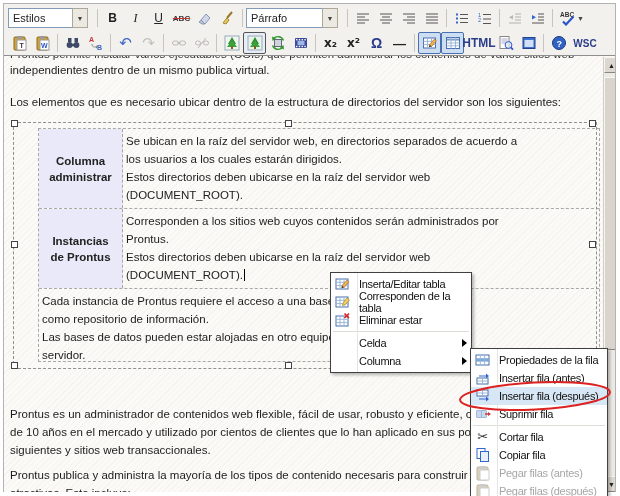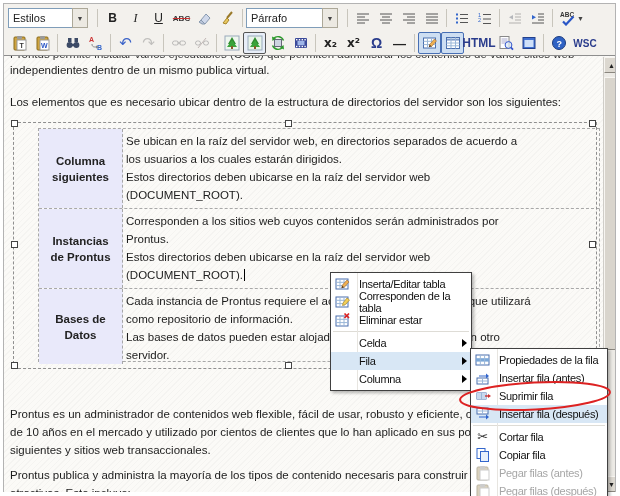--- a/index.html
+++ b/index.html
@@ -339,21 +339,21 @@
 
   <div class="content">
     <div class="tline" style="left:6px;top:-11px;color:#333">Prontus permite instalar varios ejecutables (CGIs) que permiten administrar los contenidos de varios sitios web</div>
     <div class="tline" style="left:6px;top:5px">independientes dentro de un mismo publica virtual.</div>
     <div class="tline" style="left:6px;top:37px">Los elementos que es necesario ubicar dentro de la estructura de directorios del servidor son los siguientes:</div>
 
     <div class="dtable">
       <div class="drow b r1">
         <div class="hcell">
           <div>Columna</div>
-          <div>siguientes</div>
+          <div>administrar</div>
         </div>
         <div class="bcell">
           <div class="bline">Se ubican en la raíz del servidor web, en directorios separados de acuerdo a</div>
           <div class="bline">los usuarios a los cuales estarán dirigidos.</div>
           <div class="bline">Estos directorios deben ubicarse en la raíz del servidor web</div>
           <div class="bline">(DOCUMENT_ROOT).</div>
         </div>
       </div>
       <div class="drow b r2">
         <div class="hcell">
@@ -361,24 +361,20 @@
           <div>de Prontus</div>
         </div>
         <div class="bcell">
           <div class="bline">Corresponden a los sitios web cuyos contenidos serán administrados por</div>
           <div class="bline">Prontus.</div>
           <div class="bline">Estos directorios deben ubicarse en la raíz del servidor web</div>
           <div class="bline"><span>(DOCUMENT_ROOT).</span><span class="caret"></span></div>
         </div>
       </div>
       <div class="drow r3">
-        <div class="hcell">
-          <div>Bases de</div>
-          <div>Datos</div>
-        </div>
         <div class="bcell">
           <div class="bline">Cada instancia de Prontus requiere el acceso a una base de datos que utilizará</div>
           <div class="bline">como repositorio de información.</div>
           <div class="bline">Las bases de datos pueden estar alojadas en otro equipo, incluso en otro</div>
           <div class="bline">servidor.</div>
         </div>
       </div>
     </div>
 
     <div class="marquee"></div>
@@ -436,25 +432,20 @@
           </svg>
         </span>
       <span>Eliminar estar</span>
     </div>
     <div class="msep"></div>
     <div class="mi">
       <span class="ic"></span>
       <span>Celda</span>
       <span class="subarr"></span>
     </div>
-    <div class="mi hl">
-      <span class="ic"></span>
-      <span>Fila</span>
-      <span class="subarr"></span>
-    </div>
     <div class="mi">
       <span class="ic"></span>
       <span>Columna</span>
       <span class="subarr"></span>
     </div>
   </div>
 
   <div class="menu" style="left:470px;top:348px;width:138px;height:153px">
     <div class="mi">
       <span class="ic">
@@ -469,44 +460,44 @@
     <div class="mi">
       <span class="ic">
           <svg width="16" height="16" viewBox="0 0 16 16">
             <rect x="2" y="8" width="11" height="6" fill="#fff" stroke="#4a6fae"></rect>
             <path d="M2 11h11M7.5 8v6" stroke="#9ab7d8"></path>
             <path d="M4 6h7" stroke="#36c"></path>
             <polygon points="11,3.5 11,8.5 14,6" fill="#36c"></polygon>
           </svg>
         </span>
       <span>Insertar fila (antes)</span>
+    </div>
+    <div class="mi hl">
+      <span class="ic">
+          <svg width="16" height="16" viewBox="0 0 16 16">
+            <rect x="2" y="2" width="11" height="6" fill="#fff" stroke="#4a6fae"></rect>
+            <path d="M2 5h11M7.5 2v6" stroke="#9ab7d8"></path>
+            <path d="M4 11h7" stroke="#36c"></path>
+            <polygon points="11,8.5 11,13.5 14,11" fill="#36c"></polygon>
+          </svg>
+        </span>
+      <span>Insertar fila (después)</span>
     </div>
     <div class="mi">
       <span class="ic">
           <svg width="16" height="16" viewBox="0 0 16 16">
             <rect x="2" y="5" width="9" height="6" fill="#fff" stroke="#4a6fae"></rect>
             <rect x="2" y="5" width="9" height="6" fill="#c8d8ee"></rect>
             <path d="M6.5 5v6" stroke="#9ab7d8"></path>
             <path d="M10 8h3" stroke="#c33" stroke-width="1.4"></path>
             <polygon points="13,6 16,8 13,10" fill="#c33"></polygon>
           </svg>
         </span>
       <span>Suprimir fila</span>
     </div>
-    <div class="mi hl">
-      <span class="ic">
-          <svg width="16" height="16" viewBox="0 0 16 16">
-            <rect x="2" y="2" width="11" height="6" fill="#fff" stroke="#4a6fae"></rect>
-            <path d="M2 5h11M7.5 2v6" stroke="#9ab7d8"></path>
-            <path d="M4 11h7" stroke="#36c"></path>
-            <polygon points="11,8.5 11,13.5 14,11" fill="#36c"></polygon>
-          </svg>
-        </span>
-      <span>Insertar fila (después)</span>
-    </div>
     <div class="msep"></div>
     <div class="mi">
       <span class="ic">
           <span class="scissor">✂</span>
         </span>
       <span>Cortar fila</span>
     </div>
     <div class="mi">
       <span class="ic">
           <svg width="16" height="16" viewBox="0 0 16 16">

